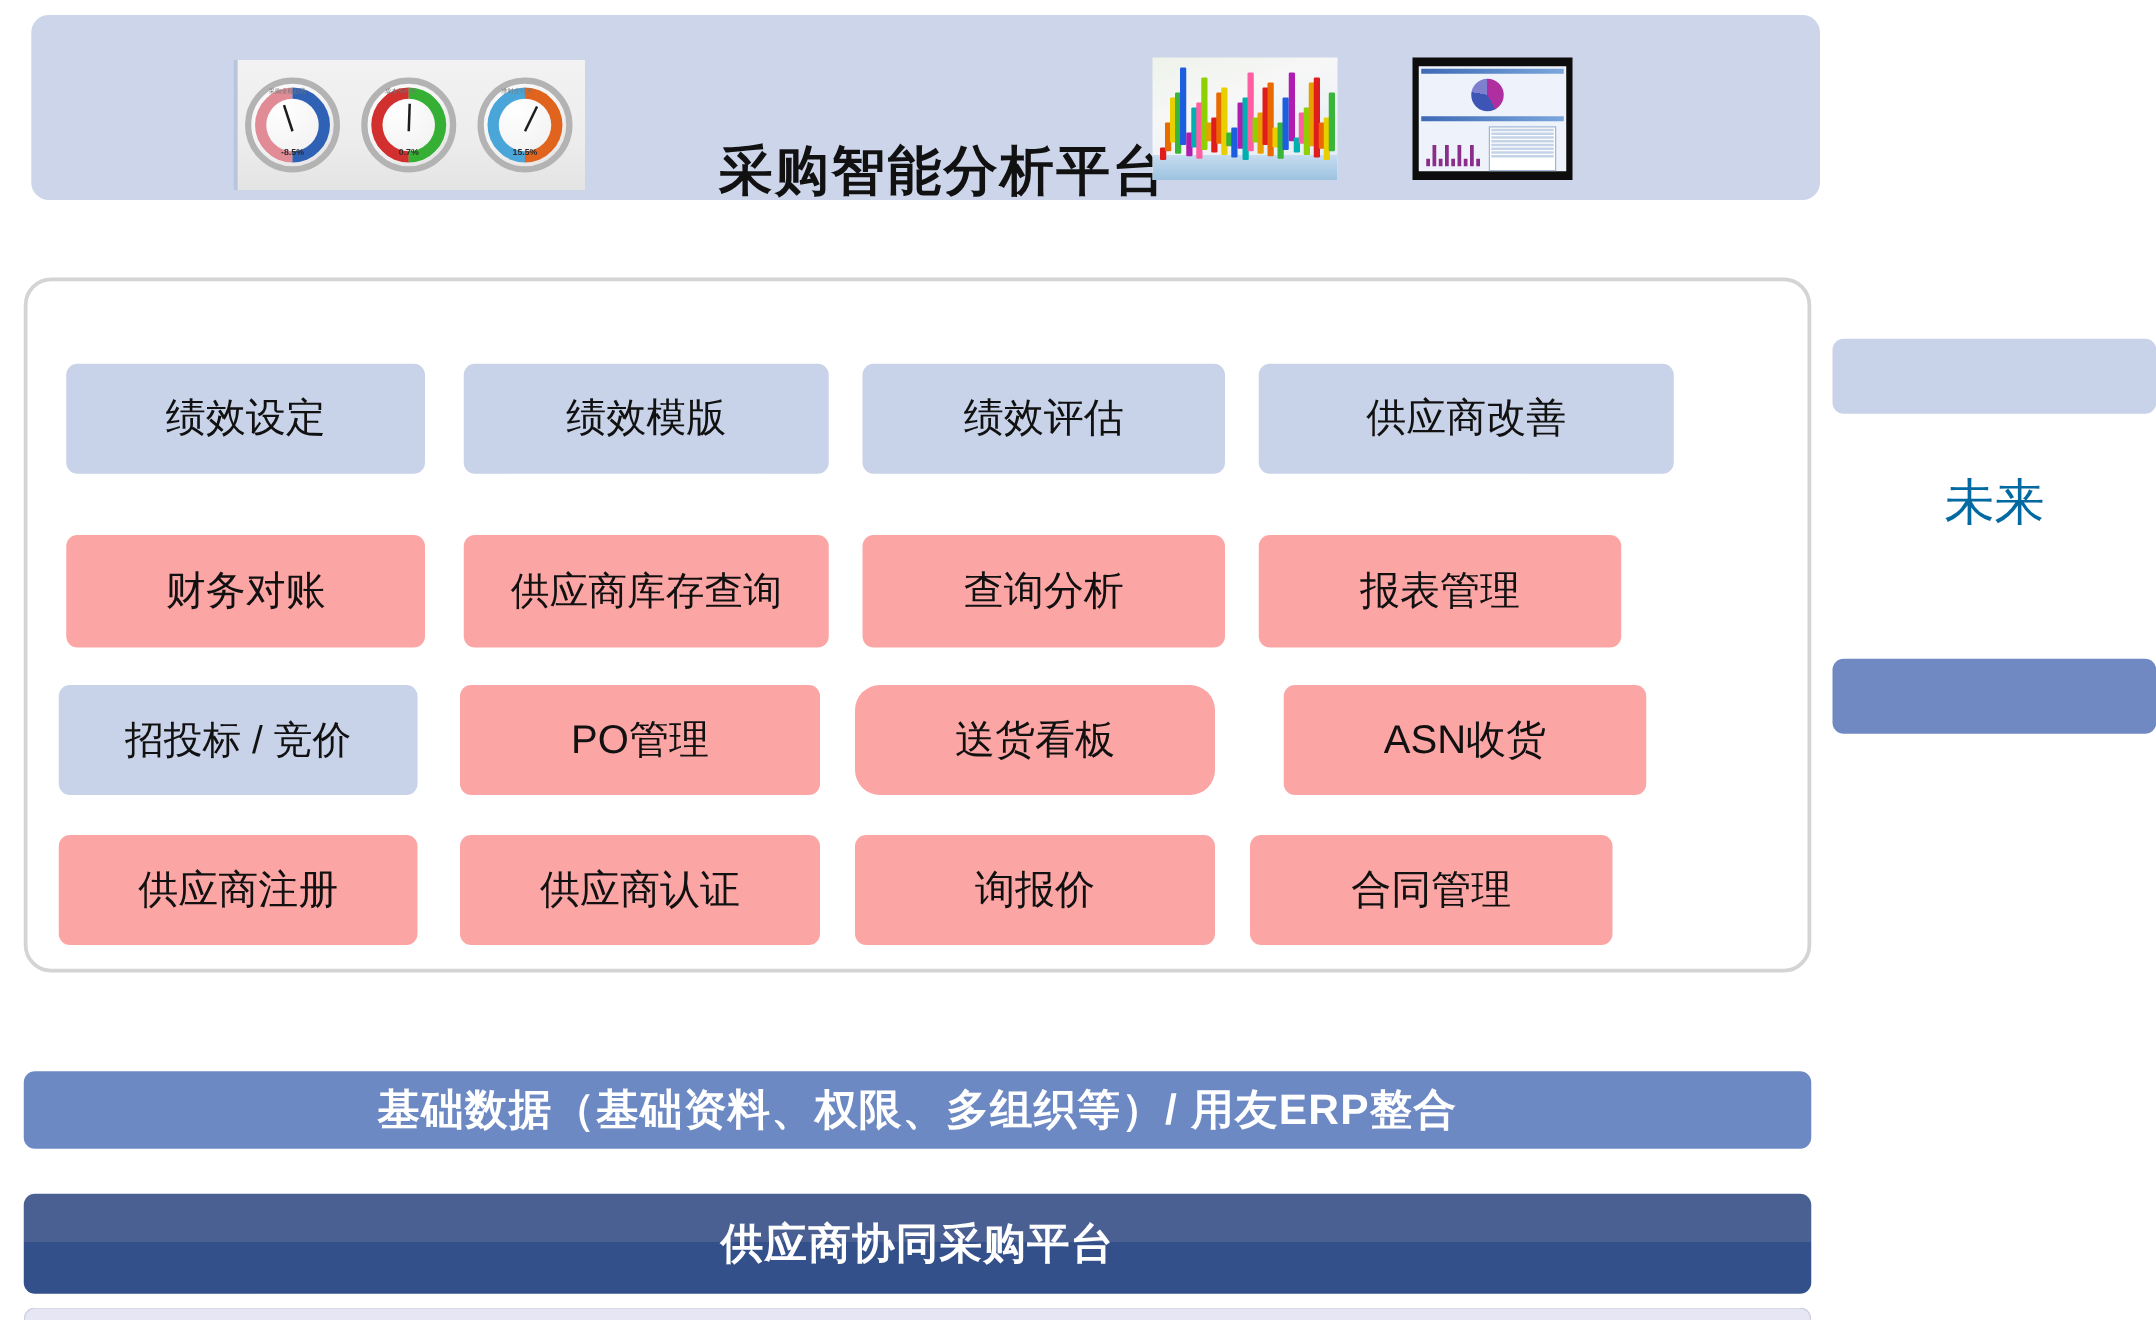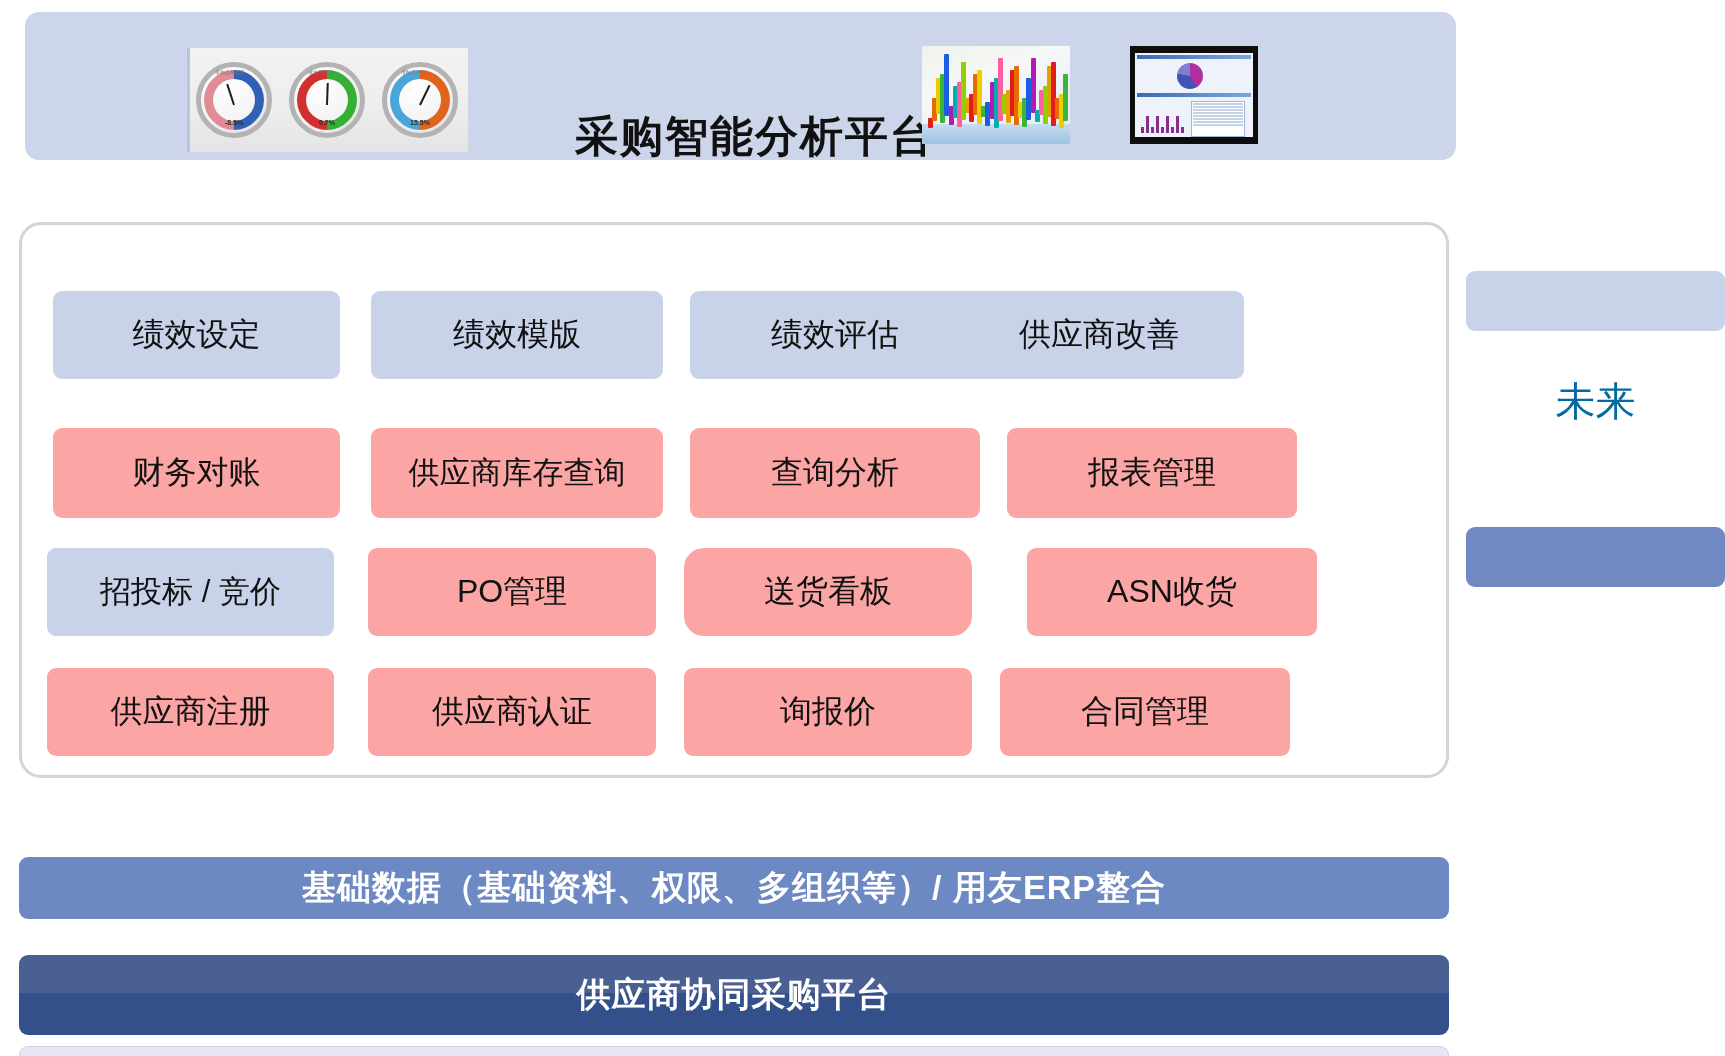--- a/index.html
+++ b/index.html
@@ -363,21 +363,21 @@
 <div id="module-panel">
     <div class="card future" style="left: 31px; top: 66px; width: 287px; height: 88px;">
       <span>绩效设定</span>
     </div>
     <div class="card future" style="left: 349px; top: 66px; width: 292px; height: 88px;">
       <span>绩效模版</span>
     </div>
     <div class="card future" style="left: 668px; top: 66px; width: 290px; height: 88px;">
       <span>绩效评估</span>
     </div>
-    <div class="card future" style="left: 932px; top: 66px; width: 290px; height: 88px;">
+    <div class="card future" style="left: 985px; top: 66px; width: 332px; height: 88px;">
       <span>供应商改善</span>
     </div>
     <div class="card current" style="left: 31px; top: 203px; width: 287px; height: 90px;">
       <span>财务对账</span>
     </div>
     <div class="card current" style="left: 349px; top: 203px; width: 292px; height: 90px; font-size: 31px;">
       <span>供应商库存查询</span>
     </div>
     <div class="card current" style="left: 668px; top: 203px; width: 290px; height: 90px;">
       <span>查询分析</span>

